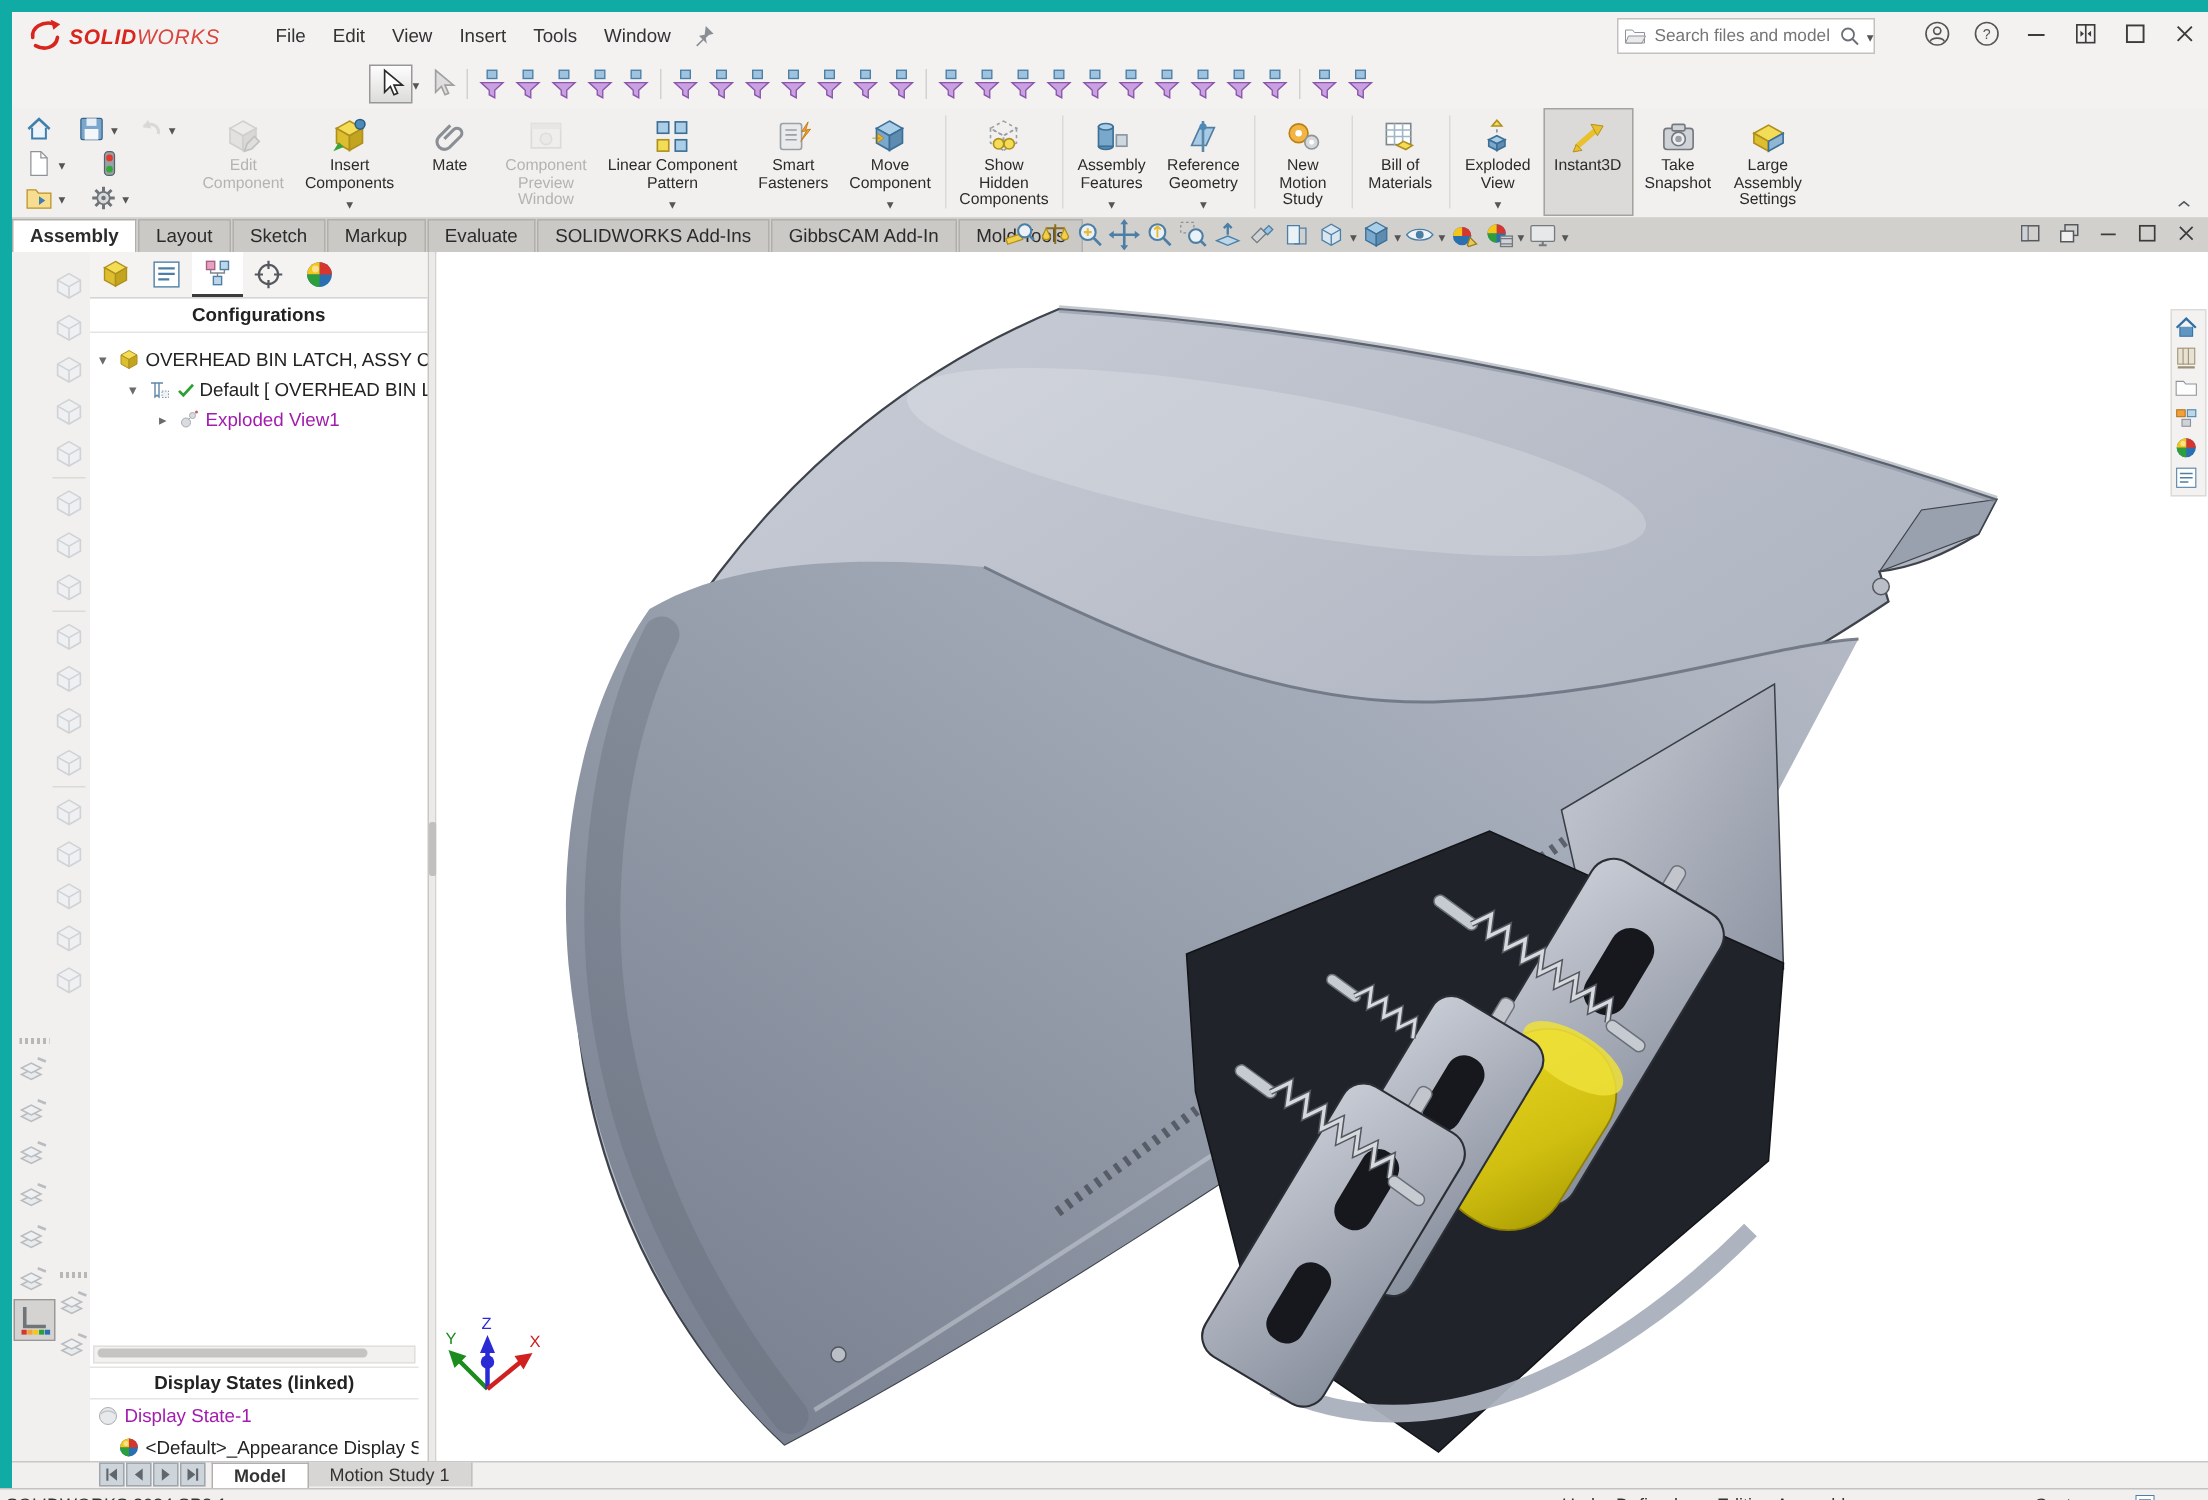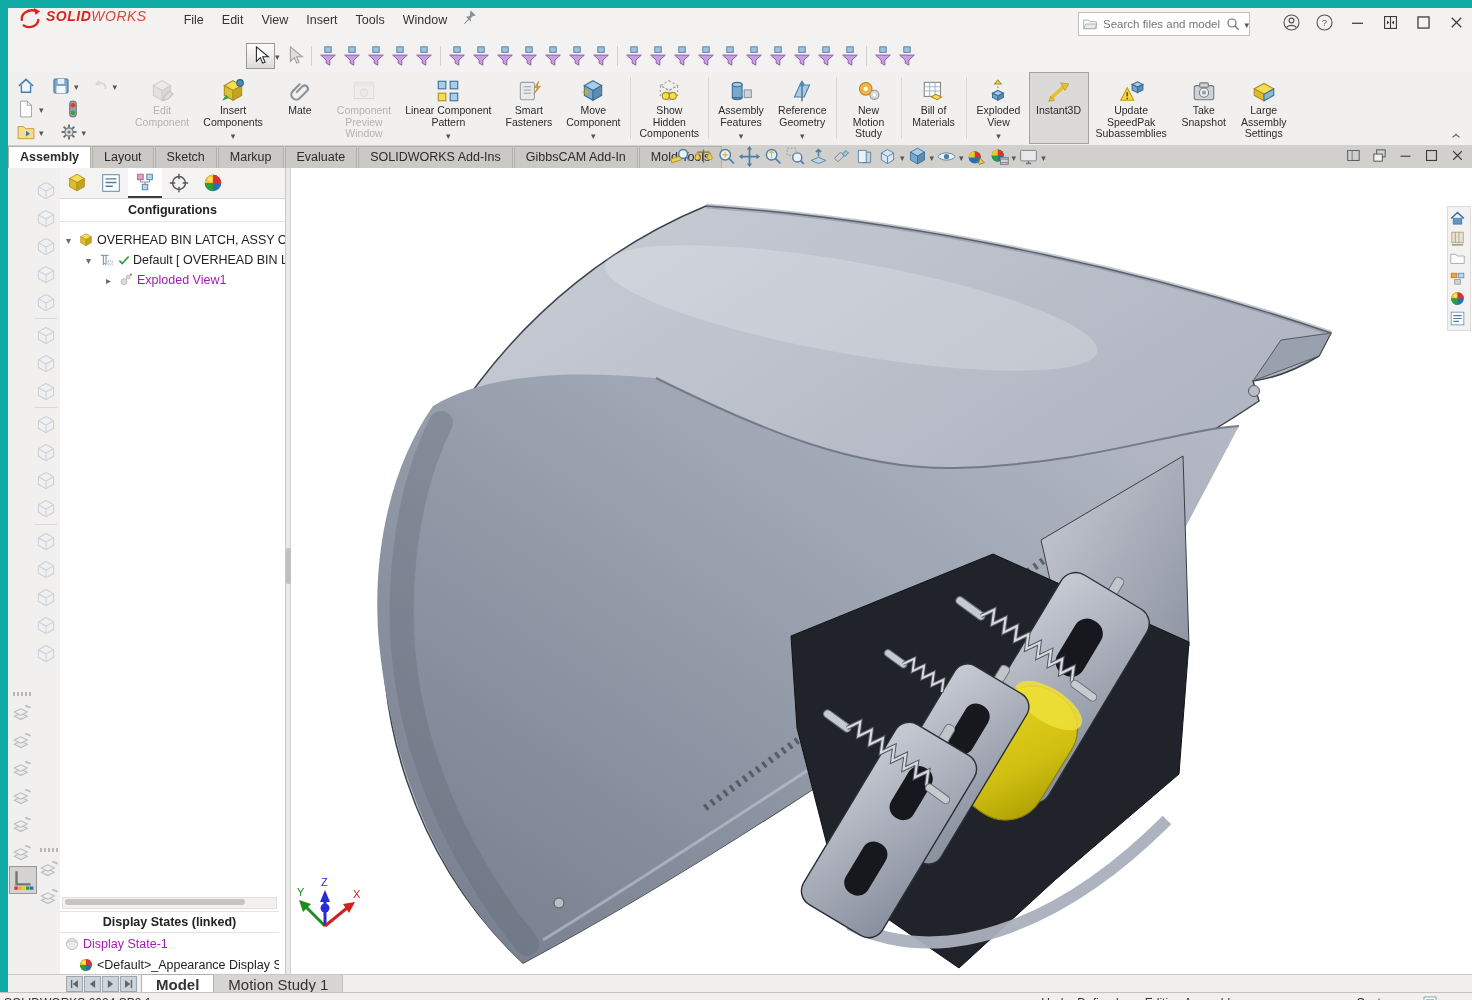--- a/index.html
+++ b/index.html
@@ -3,21 +3,21 @@
 <meta charset="utf-8">
 <style>
   html,body{margin:0;padding:0}
   body{width:1472px;height:1000px;overflow:hidden;position:relative;background:#fff;
        font-family:"Liberation Sans",sans-serif;font-size:12px;color:#222;-webkit-font-smoothing:antialiased}
   .teal-top{position:absolute;left:0;top:0;width:1472px;height:8px;background:#10aba4}
   .teal-left{position:absolute;left:0;top:8px;width:8px;height:992px;background:#10aba4}
 
   
   .titlebar{position:absolute;left:8px;top:8px;right:0;height:32px;background:#f3f2f1;
-            border-bottom:1px solid #e3e1df;display:flex;align-items:flex-start}
+            border-bottom:1px solid #e3e1df;display:flex;align-items:center}
   .swmark{width:30px;height:22px;margin-left:8px}
   .swmark svg{width:100%;height:100%}
   .lg1{color:#d8261e;font-weight:bold;font-size:14px;font-style:italic;letter-spacing:.5px}
   .lg2{color:#d8453e;font-size:14px;font-style:italic;letter-spacing:.5px}
   .menus{display:flex;margin-left:28px}
   .menu-item{padding:5px 9px;font-size:12.5px;color:#333}
   .pin-ic{width:18px;height:18px;margin-left:4px}
   .doc-title{position:absolute;left:400px;width:600px;text-align:center;font-size:12.5px;color:#444;pointer-events:none}
   .searchbox{position:absolute;right:222px;top:4px;width:170px;height:22px;background:#fff;
              border:1px solid #c3c1bf;display:flex;align-items:center}
@@ -108,21 +108,21 @@
 
   
   .viewport{position:absolute;left:291px;top:168px;right:0;bottom:25px;background:#fff;overflow:hidden}
   .viewport svg.model{position:absolute;left:0;top:0}
   .taskpane{position:absolute;right:1px;top:38px;width:20px;display:flex;flex-direction:column;gap:3px;
             background:#f3f2f1;border:1px solid #dddbd9;padding:3px 1px}
   .taskpane .ticon{width:17px;height:17px}
 
   
   .doctabs{position:absolute;left:8px;right:0;bottom:7px;height:18px;background:#f1f0ee;
-           border-top:1px solid #c9c7c5;display:flex;align-items:center;font-size:15px}
+           border-top:1px solid #c9c7c5;display:flex;align-items:flex-start;font-size:12px}
   .doctabs .spacer{width:54px}
   .navbtns{display:flex;align-items:center;gap:1px;padding:0 4px}
   .navbtns .ticon{width:15px;height:14px;background:#cdd4da;border:1px solid #9fa6ad}
   .dtab{padding:1px 14px;display:flex;align-items:center;border-right:1px solid #c2c0be;background:#d8d6d4;color:#333}
   .dtab.active{background:#fff;font-weight:bold;border:1px solid #b2b0ad;border-bottom:none}
   .dfill{flex:1;background:#f1f0ee}
 
   
   .statusbar{position:absolute;left:0;right:0;bottom:-13px;height:20px;background:#f1f0ee;border-top:1px solid #c4c2c0;
              display:flex;align-items:center;font-size:12px;color:#333}
@@ -618,35 +618,20 @@
             <path d="M4.5 18.5 16 8.5" stroke="#e8c12c" stroke-width="3.4"></path>
             <path d="M13.5 4.5l7.5 1-3.5 6z" fill="#e8c12c" stroke="#b08f1d" stroke-width="0.6"></path>
             <path d="M2.5 21.5l5.5-1-3.5-3.5z" fill="#e8c12c" stroke="#b08f1d" stroke-width="0.6"></path>
           </svg>
         </span>
       <span class="rbtn-label">Instant3D</span>
       </div>
     <div class="rbtn">
       <span class="ticon">
           <svg viewBox="0 0 24 24">
-            <path d="M2.5 20.5 8.5 9l6 11.5z" fill="#f7d54a" stroke="#c49a17"></path>
-            <path d="M8.5 13v4" stroke="#7a5c00" stroke-width="1.6"></path>
-            <circle cx="8.5" cy="19" r="0.9" fill="#7a5c00"></circle>
-            <path d="M13 6l5-2.5 5 2.5-5 2.5z" fill="#aacde8" stroke="#3c6f96"></path>
-            <path d="M13 6v5l5 2.5v-5z" fill="#7aa8cc" stroke="#3c6f96"></path>
-            <path d="M23 6v5l-5 2.5v-5z" fill="#5d8cb0" stroke="#3c6f96"></path>
-          </svg>
-        </span>
-      <span class="rbtn-label">Update
-SpeedPak
-Subassemblies</span>
-      </div>
-    <div class="rbtn">
-      <span class="ticon">
-          <svg viewBox="0 0 24 24">
             <rect x="3" y="7" width="18" height="13" rx="2" fill="#cfd2d6" stroke="#74797e"></rect>
             <rect x="8" y="4.5" width="8" height="4" rx="1" fill="#cfd2d6" stroke="#74797e"></rect>
             <circle cx="12" cy="13.5" r="4.2" fill="#eceef0" stroke="#74797e"></circle>
             <circle cx="12" cy="13.5" r="2" fill="#9aa0a6"></circle>
           </svg>
         </span>
       <span class="rbtn-label">Take
 Snapshot</span>
       </div>
     <div class="rbtn">

